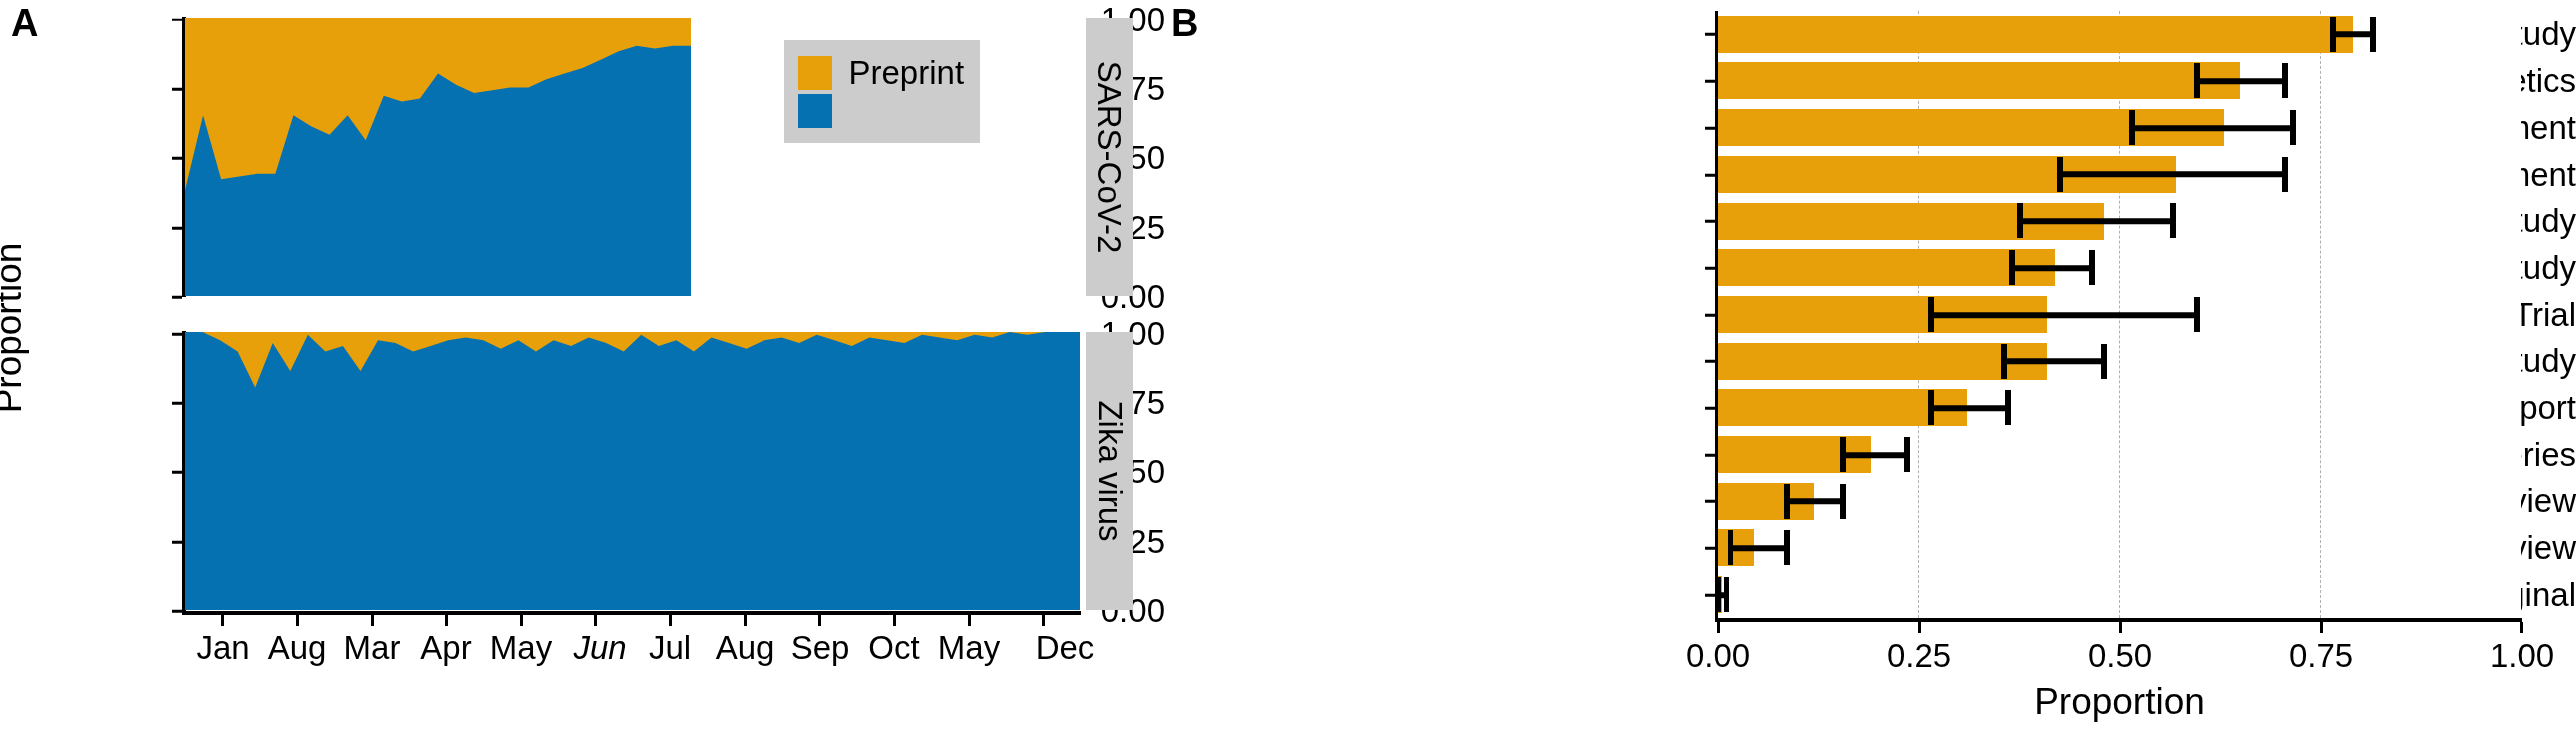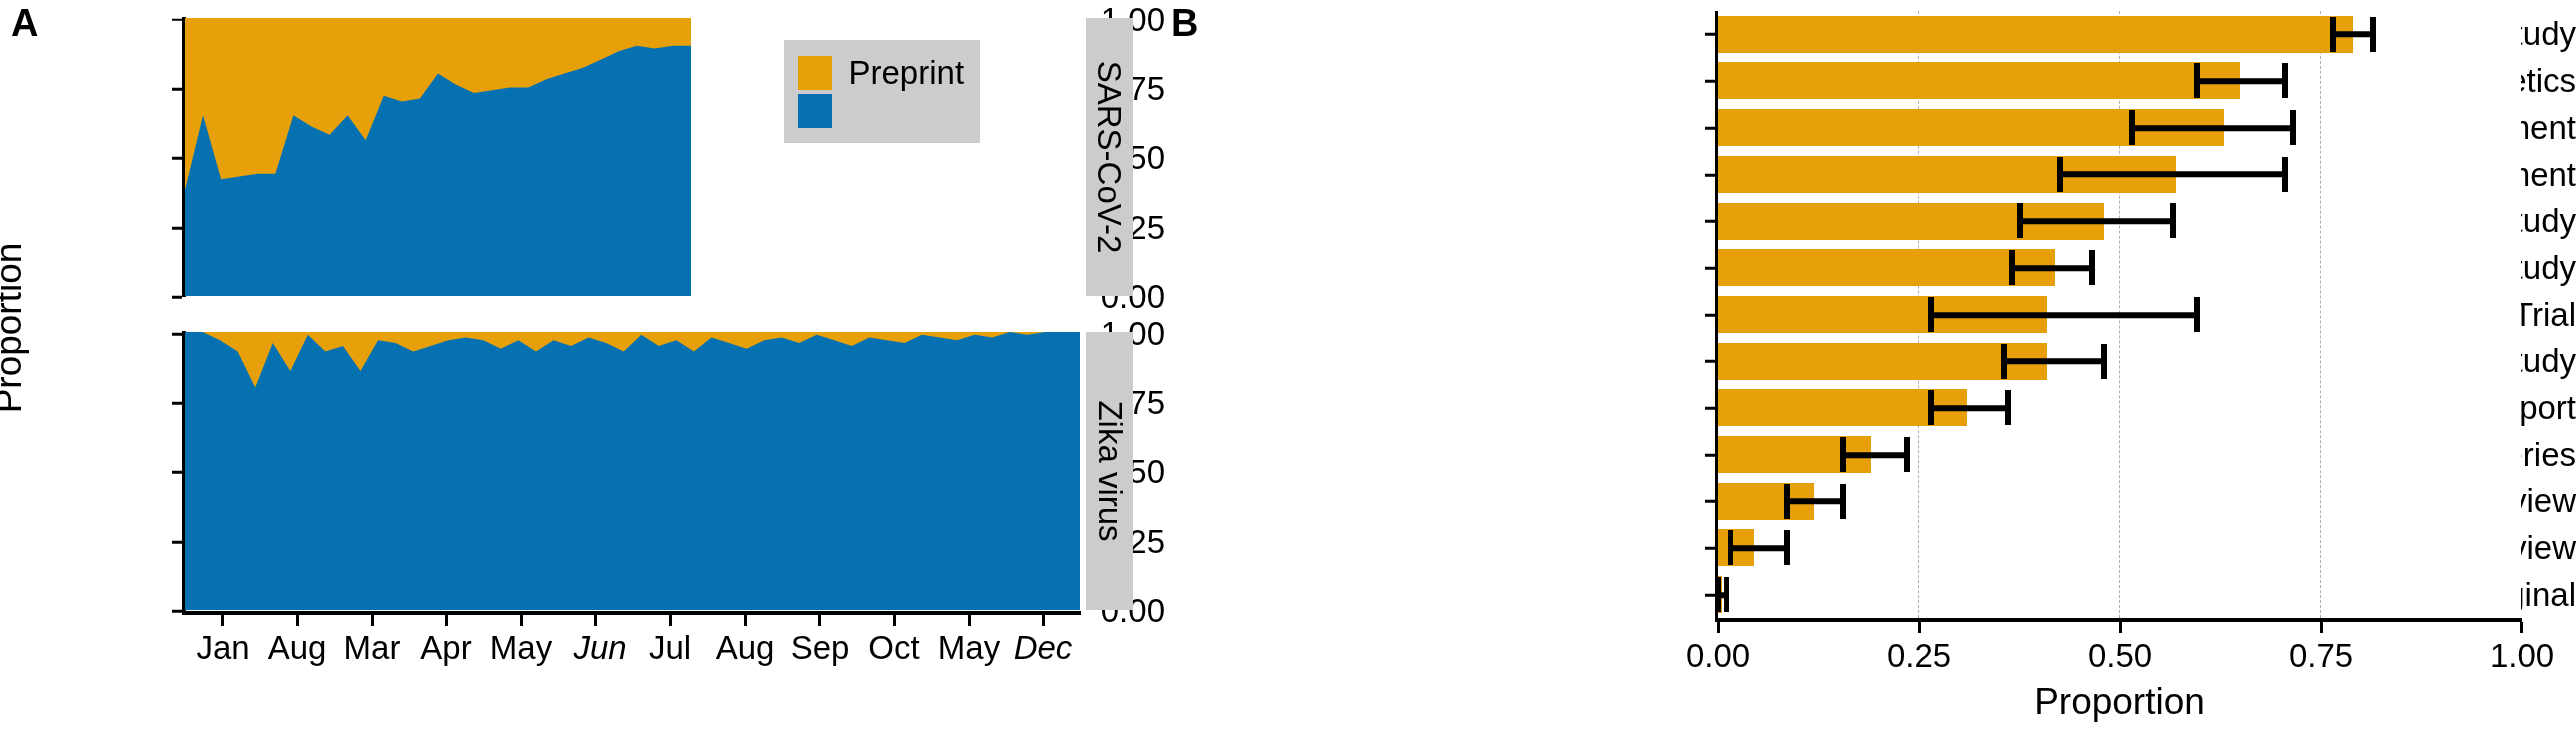--- a/index.html
+++ b/index.html
@@ -117,21 +117,21 @@
         <div class="xtick-lab" style="left: 670px; top: 629px;">Jul</div>
         <div class="xtick-mark" style="left: 744px; top: 615px;"></div>
         <div class="xtick-lab" style="left: 745px; top: 629px;">Aug</div>
         <div class="xtick-mark" style="left: 818px; top: 615px;"></div>
         <div class="xtick-lab" style="left: 820px; top: 629px;">Sep</div>
         <div class="xtick-mark" style="left: 893px; top: 615px;"></div>
         <div class="xtick-lab" style="left: 894px; top: 629px;">Oct</div>
         <div class="xtick-mark" style="left: 968px; top: 615px;"></div>
         <div class="xtick-lab" style="left: 969px; top: 629px;">May</div>
         <div class="xtick-mark" style="left: 1042px; top: 615px;"></div>
-        <div class="xtick-lab" style="left: 1043px; top: 629px; font-style: italic;">Dec</div>
+        <div class="xtick-lab" style="left: 1065px; top: 629px;">Dec</div>
       </div>
 
     <div id="legendA">
       <div class="leg-row">
         <span class="leg-key" id="legkey0" style="background: rgb(232, 160, 10);"></span>
         <span class="leg-lab">Preprint</span>
       </div>
       <div class="leg-row">
         <span class="leg-key" id="legkey1" style="background: rgb(5, 113, 176);"></span>
       </div>

